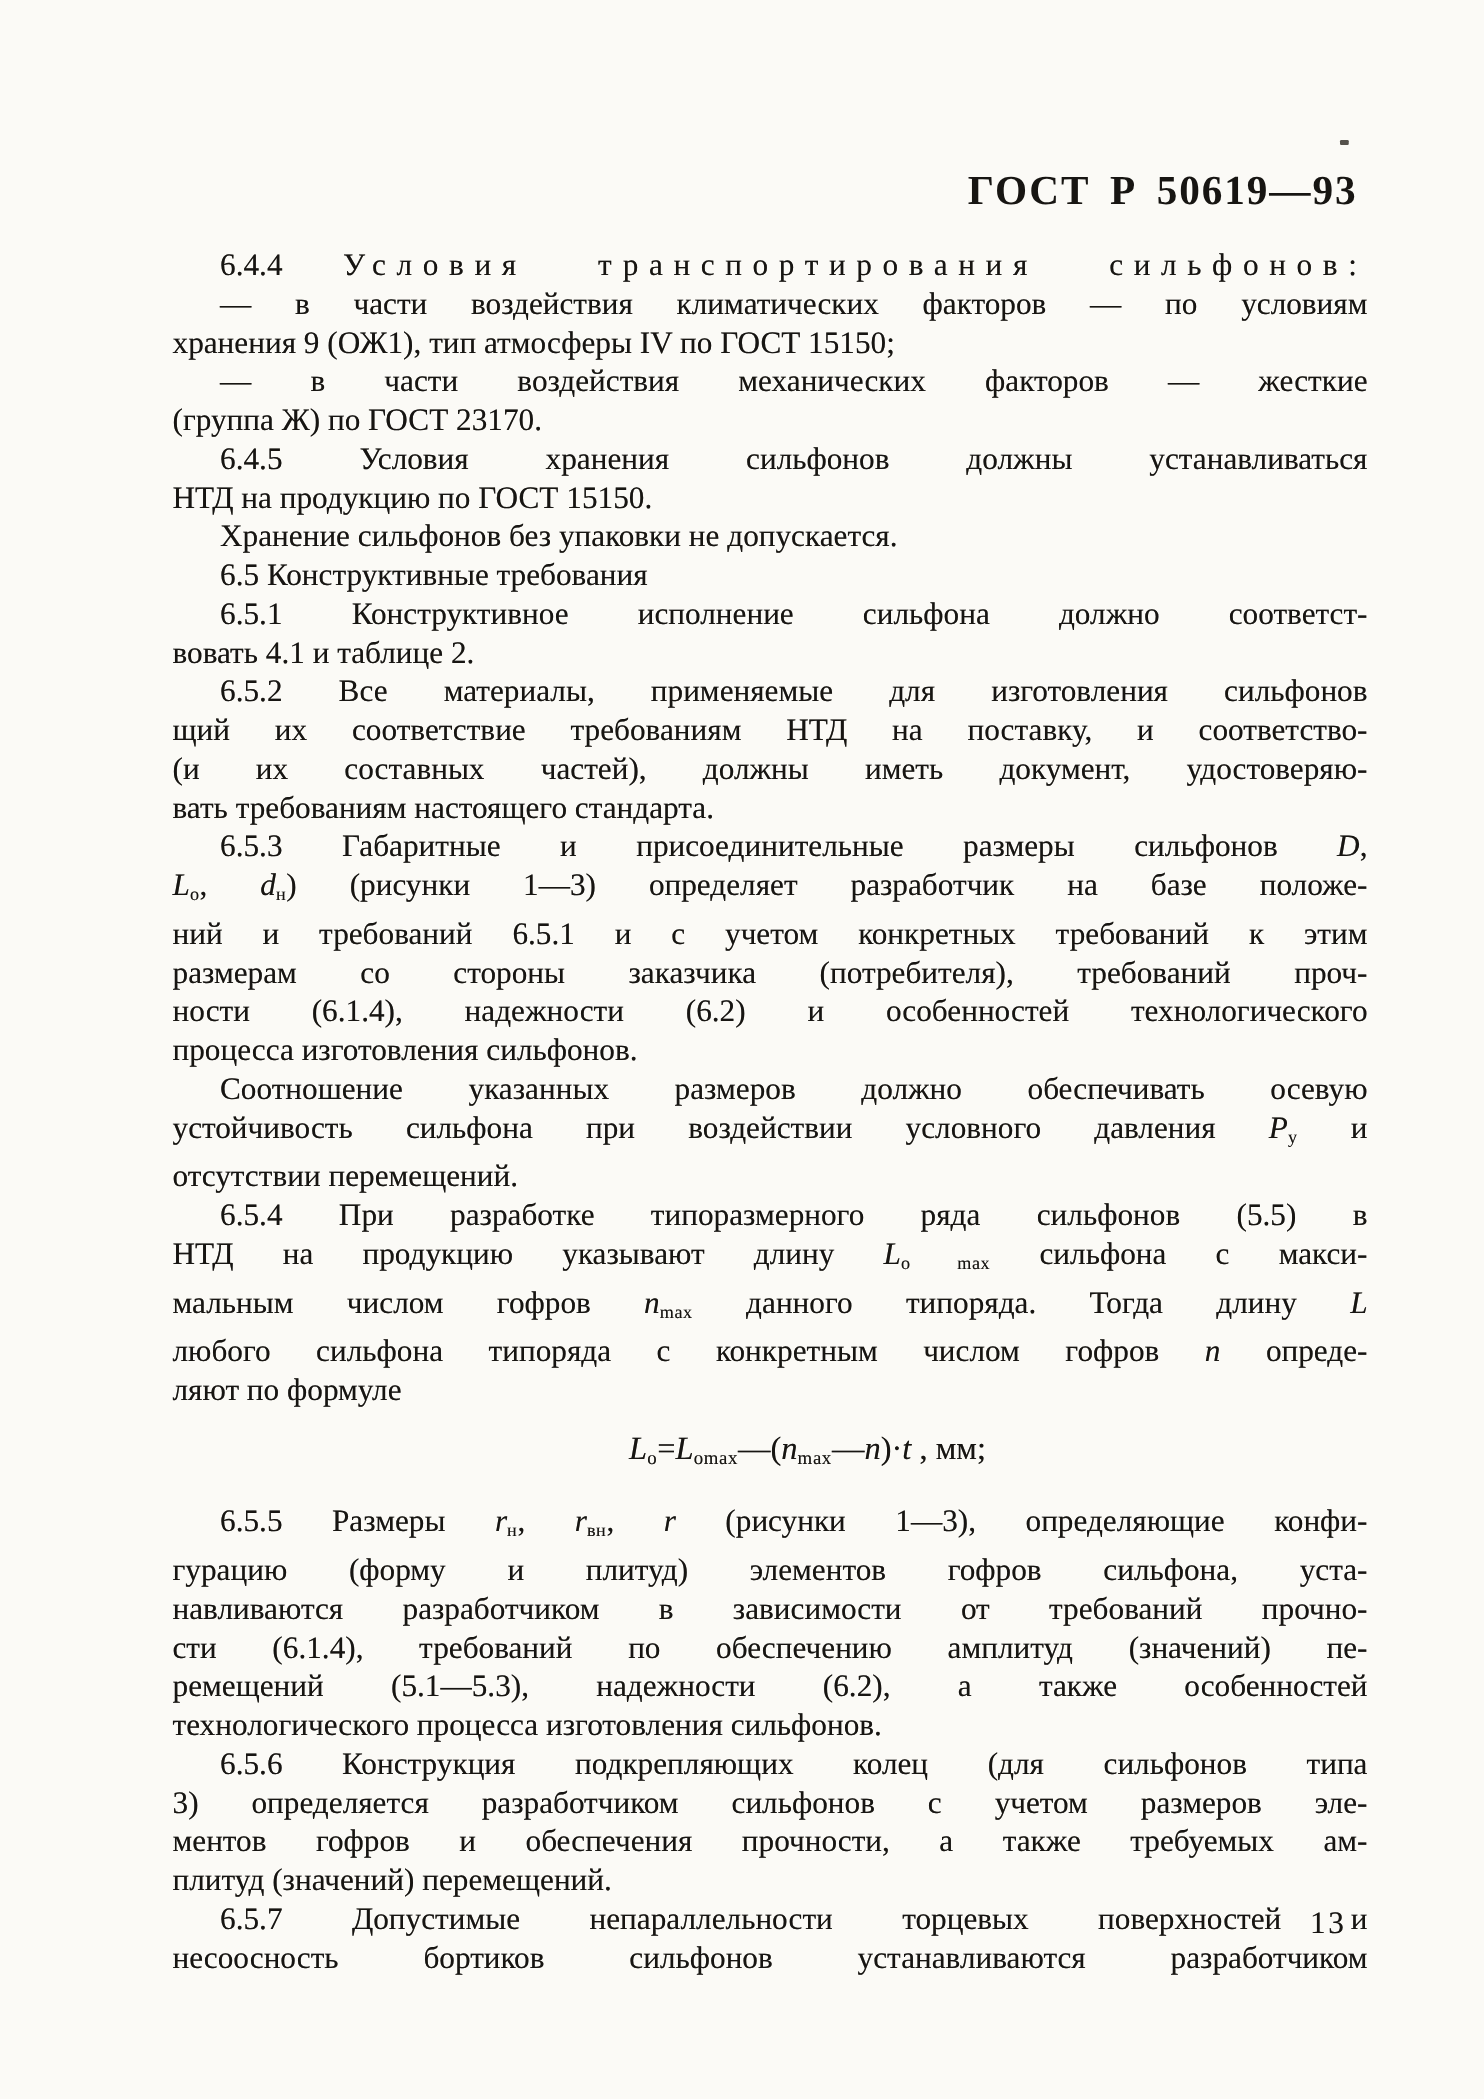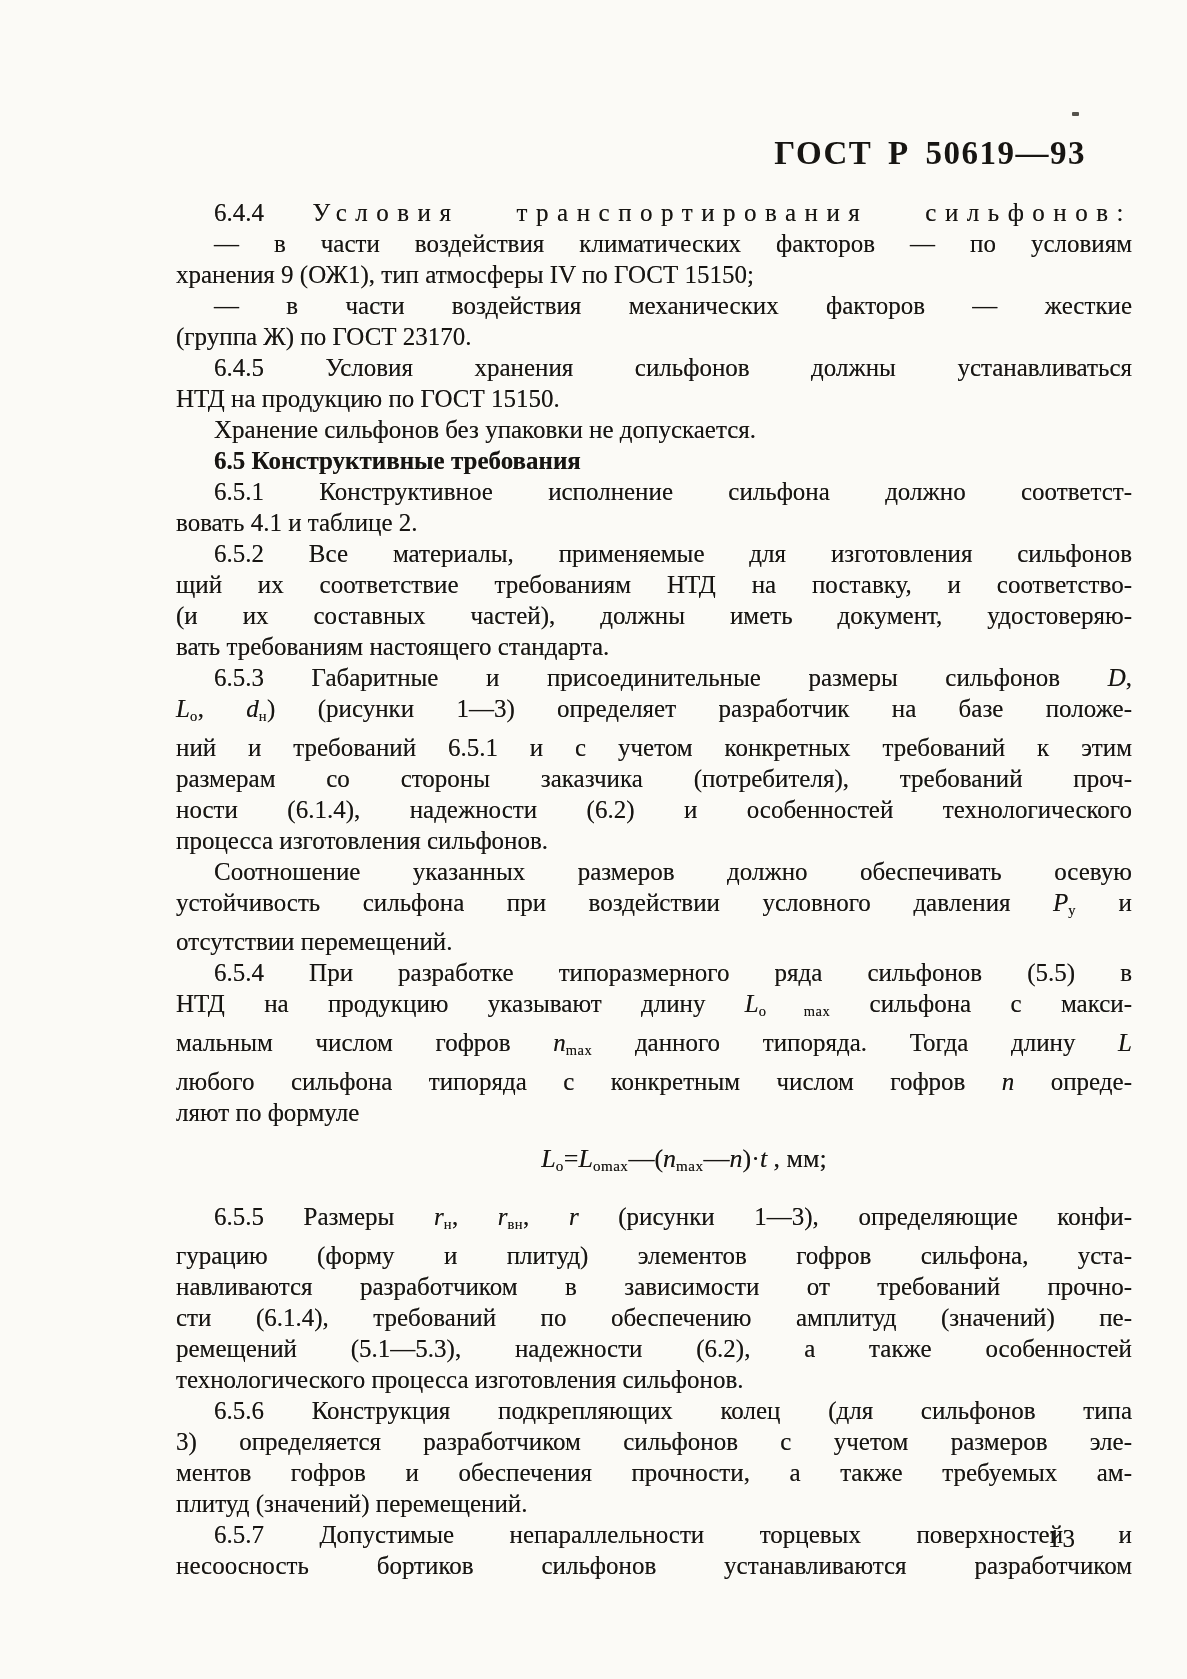--- a/index.html
+++ b/index.html
@@ -32,36 +32,35 @@
     border-radius: 1px;
   }
   .doc-body {
     position: absolute;
     left: 138px;
     top: 197px;
     width: 956px;
     font-size: 25px;
     line-height: 31px;
     text-shadow: 0 0 0.5px rgba(20,18,15,.55);
-    margin-left: 38px;
   }
   .line { white-space: normal; }
   .line.j { text-align: justify; text-align-last: justify; }
   .line.last { text-align: center; text-align-last: left; }
   .line.ind { text-indent: 38px; }
   .line.formula {
     text-align: center;
     text-align-last: center;
     margin: 7px 0 11px;
     font-size: 26px;
     line-height: 48px;
     padding-left: 60px;
   }
   .it { font-style: italic; }
-  .bd { font-weight: bold; }
+  .bd { font-weight: normal; }
   .sp { letter-spacing: 0.34em; }
   .sb {
     font-size: 0.58em;
     vertical-align: -0.28em;
     letter-spacing: 0.5px;
   }
   .page-number {
     position: absolute;
     left: 1048px;
     top: 1525px;

